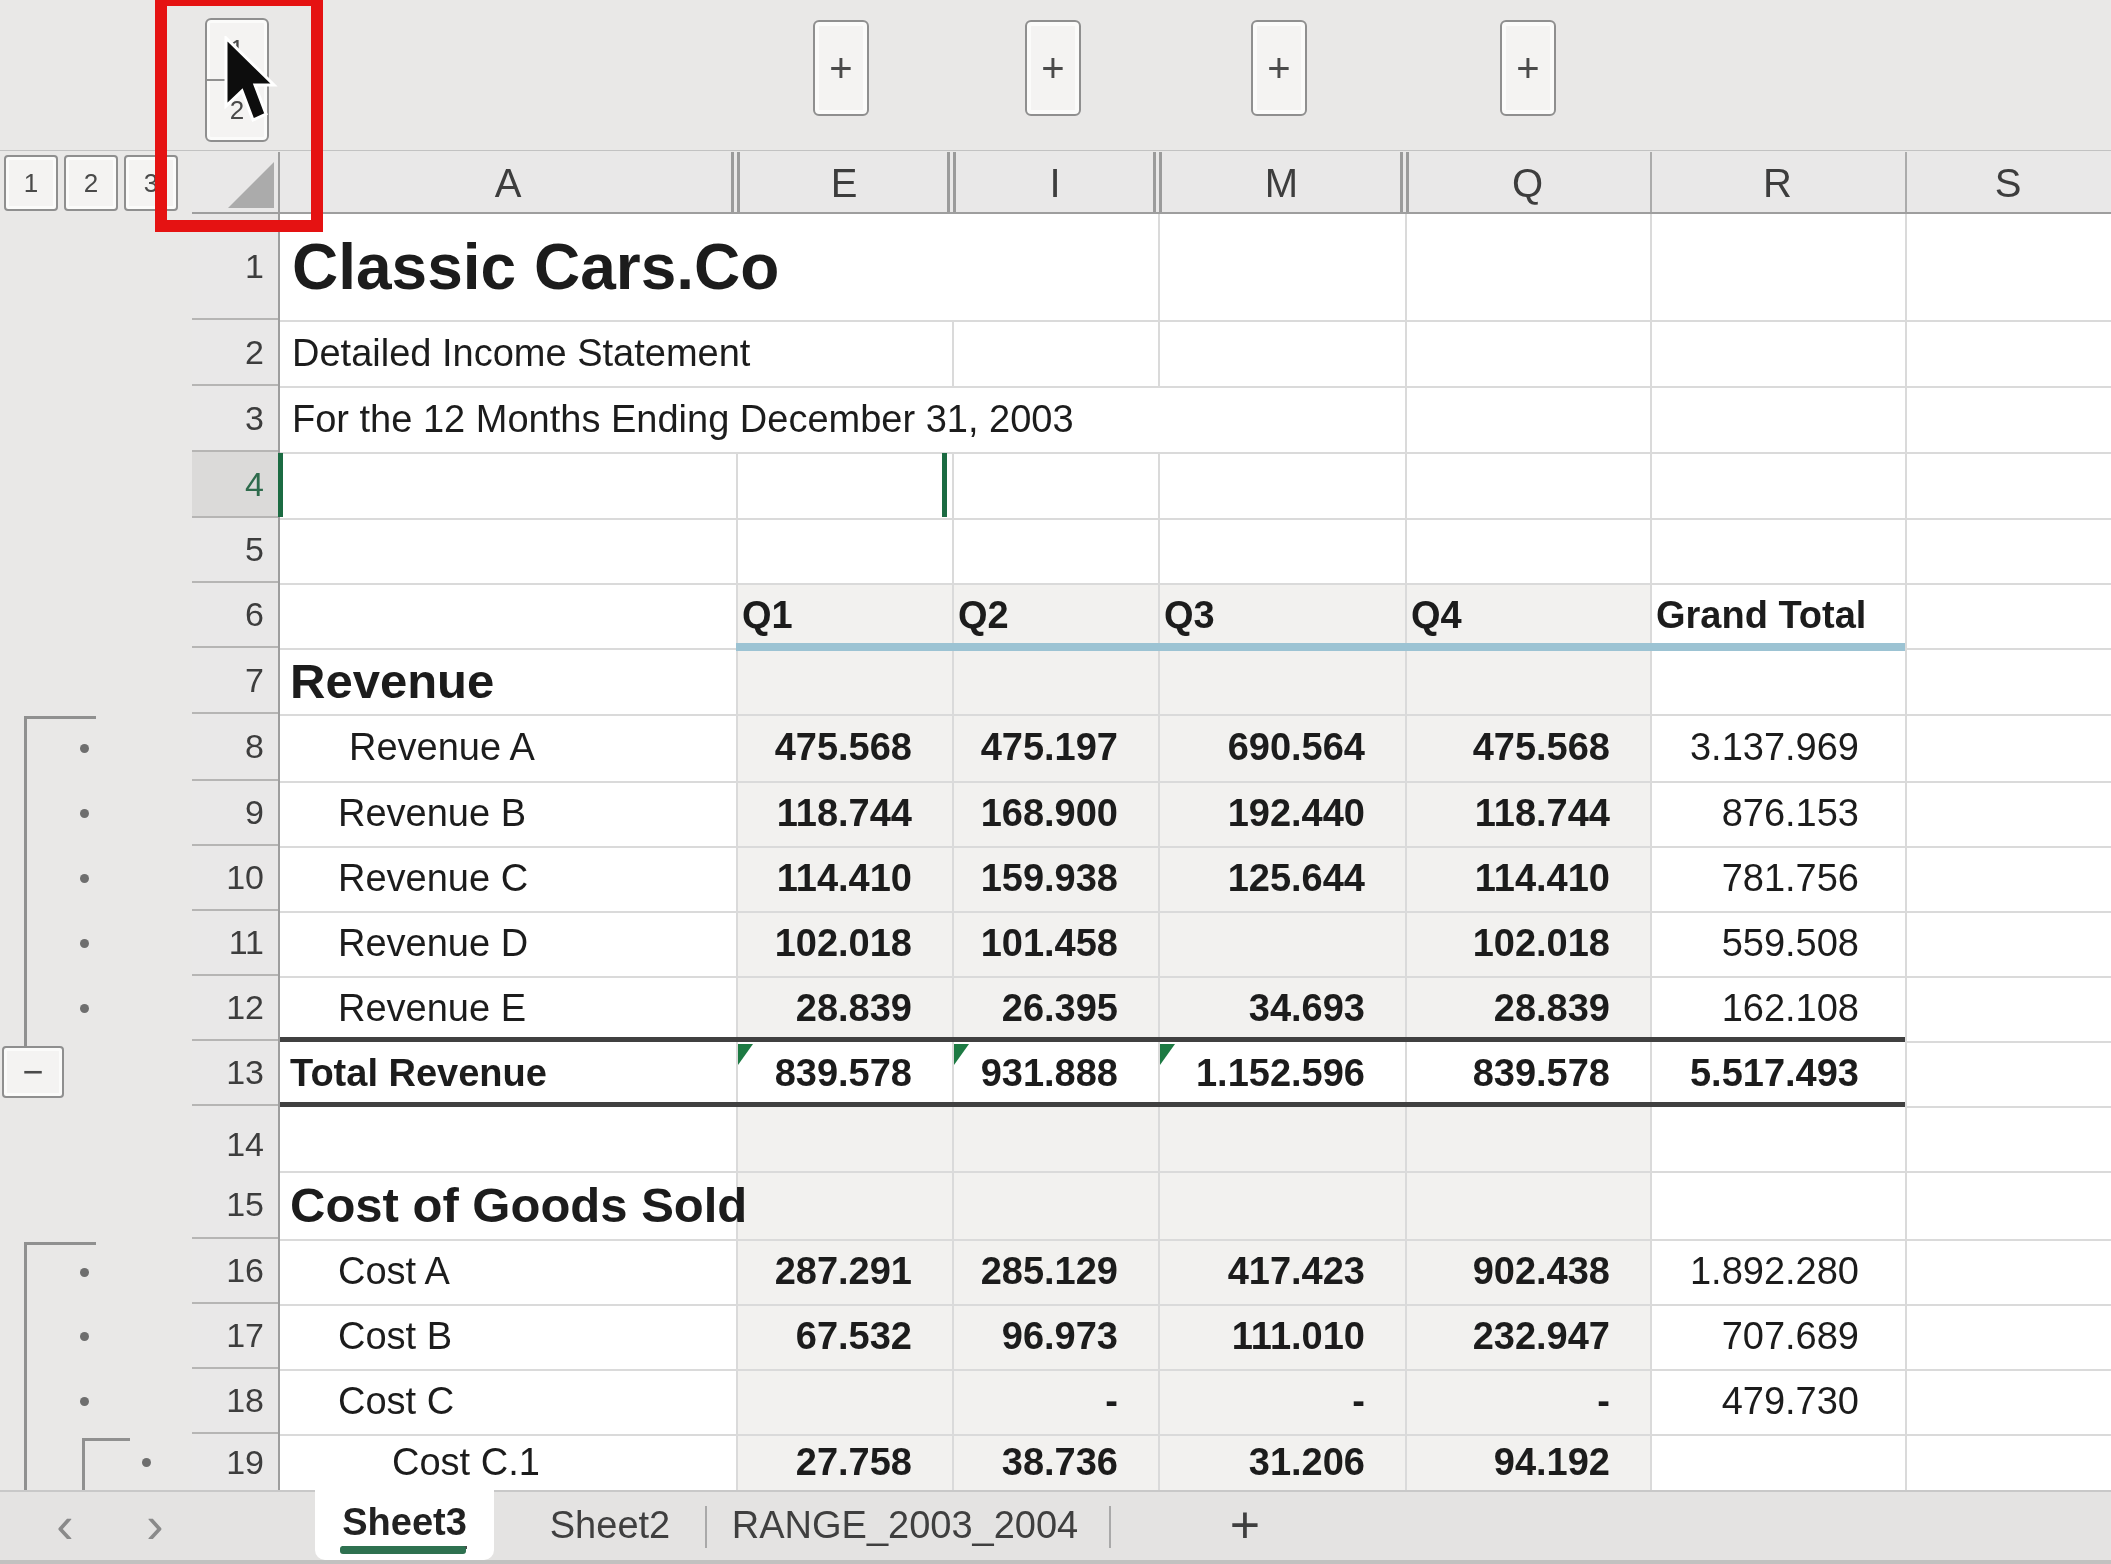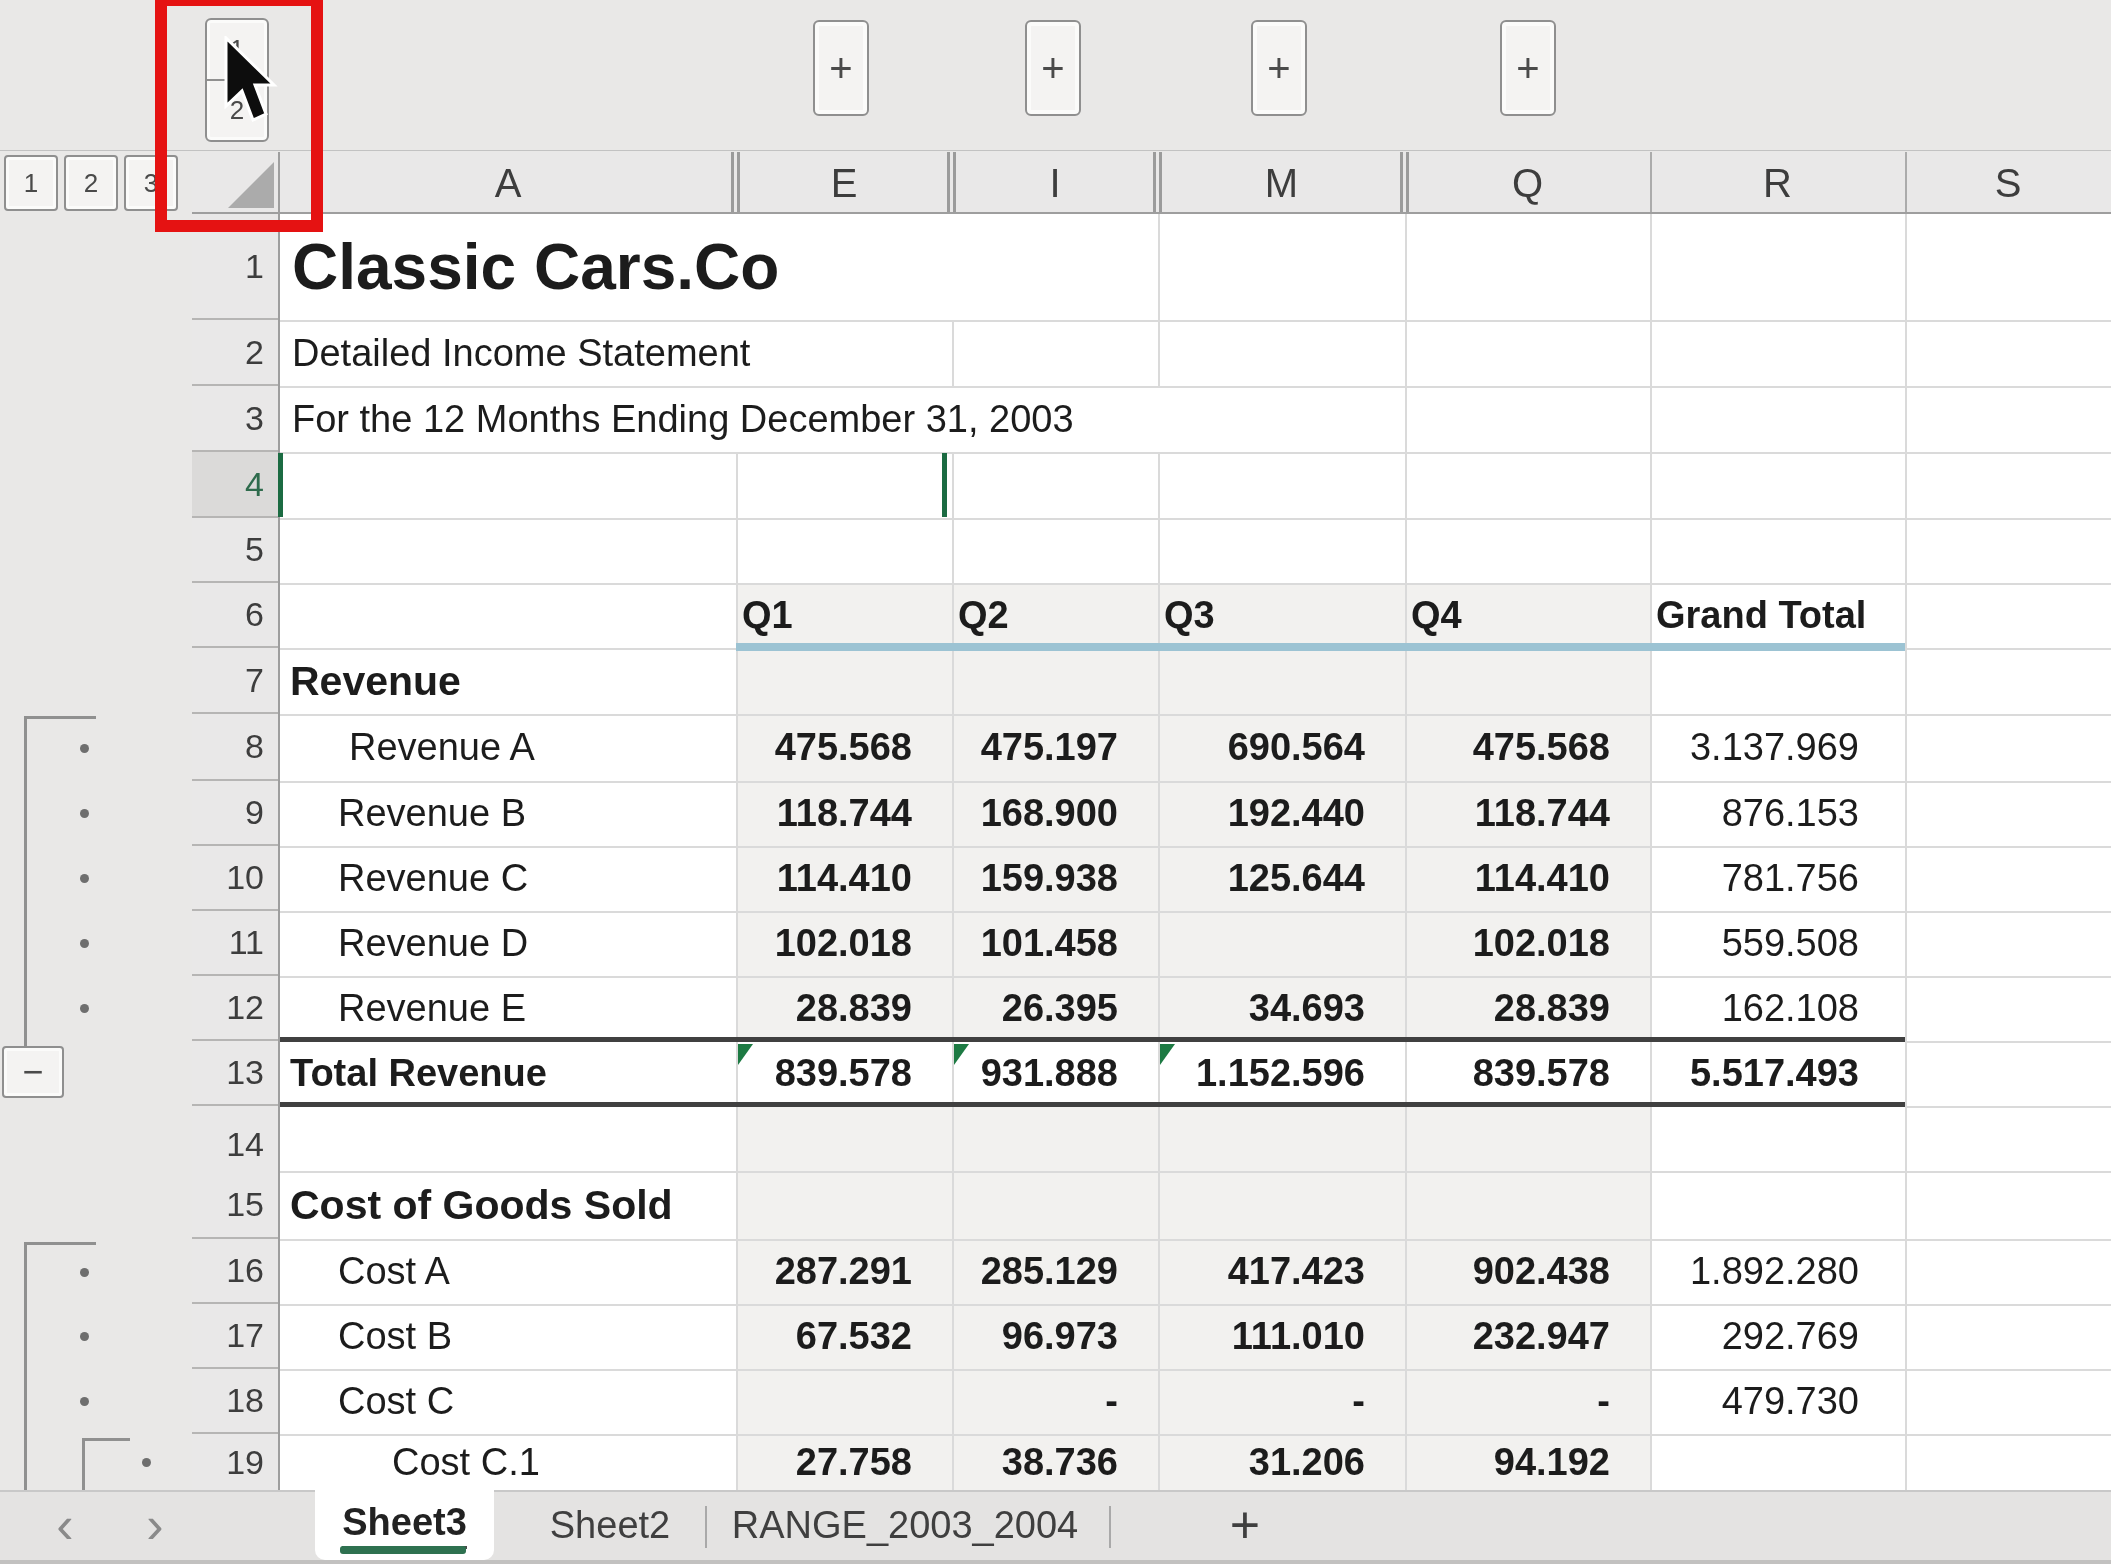--- a/index.html
+++ b/index.html
@@ -11,21 +11,21 @@
        color:#4a4a4a;box-sizing:border-box;}
   .hline{position:absolute;background:#dadada;height:2px;}
   .vline{position:absolute;background:#dadada;width:2px;}
   .seam{position:absolute;background:#9b9b9b;width:3px;top:152px;height:62px;}
   .ch{position:absolute;top:152px;height:62px;display:flex;align-items:center;justify-content:center;
       font-size:40px;color:#3d3d3d;background:#e9e8e8;box-sizing:border-box;}
   .rn{position:absolute;left:192px;width:86px;background:#e9e8e8;border-bottom:2px solid #b6b5b4;
       box-sizing:border-box;display:flex;align-items:center;justify-content:flex-end;
       padding-right:14px;font-size:34px;color:#3d3d3d;}
   .lbl{position:absolute;display:flex;align-items:center;font-size:38px;white-space:nowrap;}
-  .sec{font-weight:bold;font-size:41px;}
+  .sec{font-weight:bold;font-size:49px;}
   .num{position:absolute;display:flex;align-items:center;justify-content:flex-end;
        font-size:38px;font-weight:bold;padding-right:20px;box-sizing:border-box;white-space:nowrap;}
   .num.gt{font-weight:normal;padding-right:26px;}
   .num.b{font-weight:bold;}
   .qh{position:absolute;display:flex;align-items:center;font-weight:bold;font-size:38px;}
   .dot{position:absolute;width:9px;height:9px;border-radius:50%;background:#6e6e6e;}
   .tabtxt{position:absolute;top:1490px;height:70px;display:flex;align-items:center;
           justify-content:center;font-size:38px;color:#3f3f3f;white-space:nowrap;}
   .tdiv{position:absolute;top:1506px;height:42px;width:2px;background:#a9a9a9;}
 </style>
@@ -236,21 +236,21 @@
   <div class="num" style="left:952px;width:186px;top:1239px;height:65px;">285.129</div>
   <div class="num" style="left:1158px;width:227px;top:1239px;height:65px;">417.423</div>
   <div class="num" style="left:1405px;width:225px;top:1239px;height:65px;">902.438</div>
   <div class="num gt" style="left:1650px;width:235px;top:1239px;height:65px;">1.892.280</div>
 
   <div class="lbl" style="left:338px;top:1304px;height:65px;">Cost B</div>
   <div class="num" style="left:736px;width:196px;top:1304px;height:65px;">67.532</div>
   <div class="num" style="left:952px;width:186px;top:1304px;height:65px;">96.973</div>
   <div class="num" style="left:1158px;width:227px;top:1304px;height:65px;">111.010</div>
   <div class="num" style="left:1405px;width:225px;top:1304px;height:65px;">232.947</div>
-  <div class="num gt" style="left:1650px;width:235px;top:1304px;height:65px;">292.769</div>
+  <div class="num gt" style="left:1650px;width:235px;top:1304px;height:65px;">707.689</div>
 
   <div class="lbl" style="left:338px;top:1369px;height:65px;">Cost C</div>
   <div class="num" style="left:952px;width:186px;top:1369px;height:65px;">-</div>
   <div class="num" style="left:1158px;width:227px;top:1369px;height:65px;">-</div>
   <div class="num" style="left:1405px;width:225px;top:1369px;height:65px;">-</div>
   <div class="num gt" style="left:1650px;width:235px;top:1369px;height:65px;">479.730</div>
 
   <div class="lbl" style="left:392px;top:1434px;height:56px;">Cost C.1</div>
   <div class="num" style="left:736px;width:196px;top:1434px;height:56px;">27.758</div>
   <div class="num" style="left:952px;width:186px;top:1434px;height:56px;">38.736</div>

